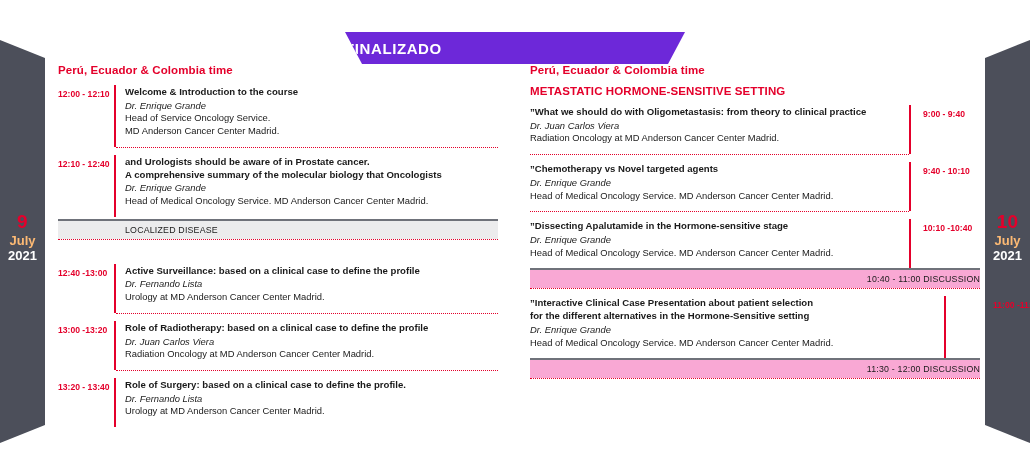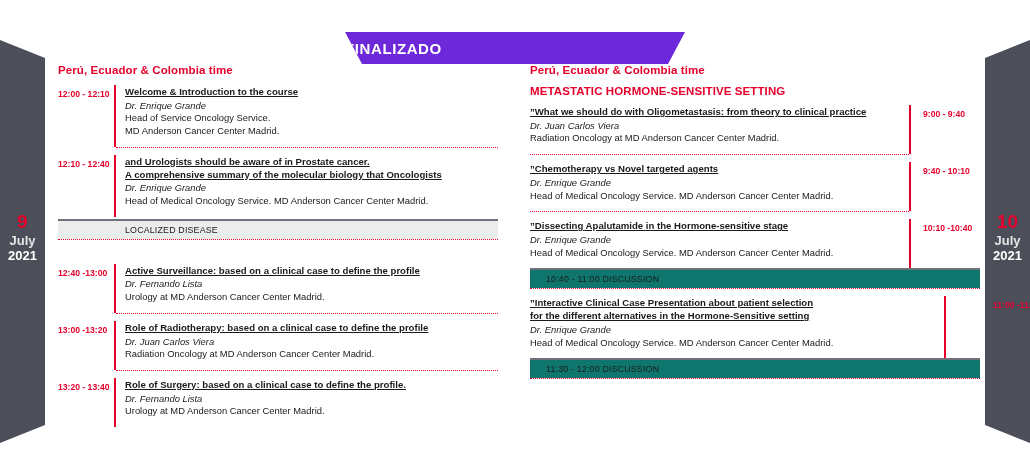--- a/index.html
+++ b/index.html
@@ -45,21 +45,21 @@
   .day-tab.right .day-tab-inner { padding-left: 5px; }
   .day-num {
     font-size: 19px;
     font-weight: bold;
     color: #e4002b;
     letter-spacing: .2px;
   }
   .day-month {
     font-size: 13px;
     font-weight: bold;
-    color: #e5e5e5;
+    color: #fdba74;
   }
   .day-year {
     font-size: 13px;
     font-weight: bold;
     color: #ffffff;
   }
 
   
   .status-banner {
     position: absolute;
@@ -125,21 +125,20 @@
   }
   .session-body {
     flex: 1 1 auto;
     padding: 1px 0 9px 0;
   }
   .session-title {
     font-size: 9.6px;
     font-weight: bold;
     color: #1a1a1a;
     line-height: 1.33;
-    text-decoration: underline;
   }
   .session-speaker {
     font-size: 9.4px;
     font-style: italic;
     color: #1a1a1a;
     line-height: 1.35;
     margin-top: 1px;
   }
   .session-affil {
     font-size: 9.4px;
@@ -186,27 +185,27 @@
   }
   .dotted-sep-r {
     height: 0;
     border-top: 1px dotted #e4002b;
     width: 379px;
   }
   .dotted-sep-r.full { width: 100%; }
 
   
   .disc-bar {
-    background: #0f766e;
+    background: #f9a8d4;
     border-top: 2px solid #6f727a;
-    padding: 4px 16px;
+    padding: 4px 0;
     font-size: 8.8px;
     color: #1a1a1a;
     letter-spacing: .2px;
-    text-align: left;
+    text-align: right;
     width: 100%;
     box-sizing: border-box;
   }
 </style>
 </head>
 <body>
 
 <div class="day-tab left">
   <div class="day-tab-inner">
     <div class="day-num">9</div>

